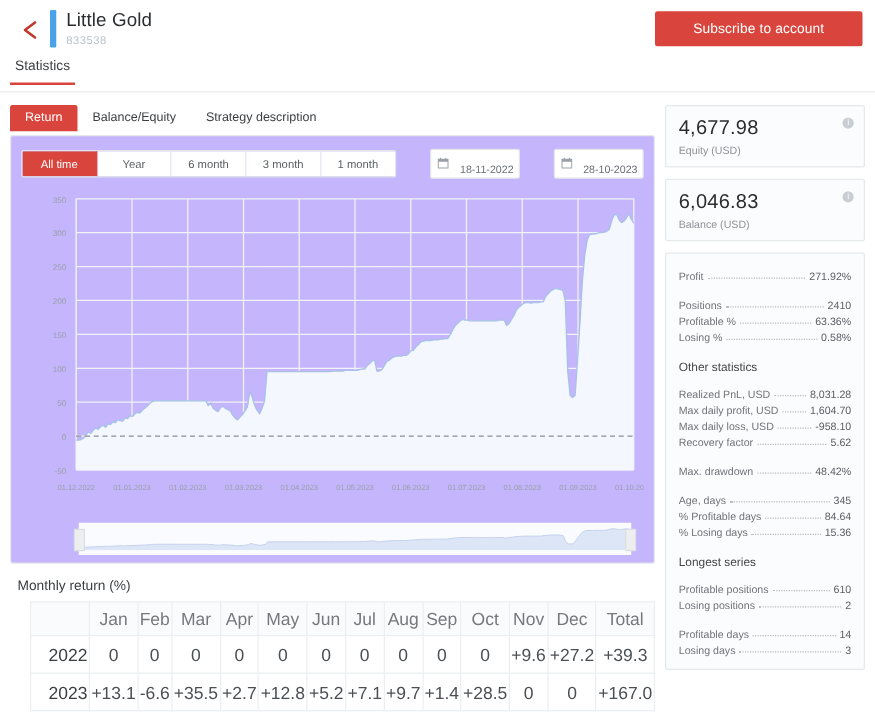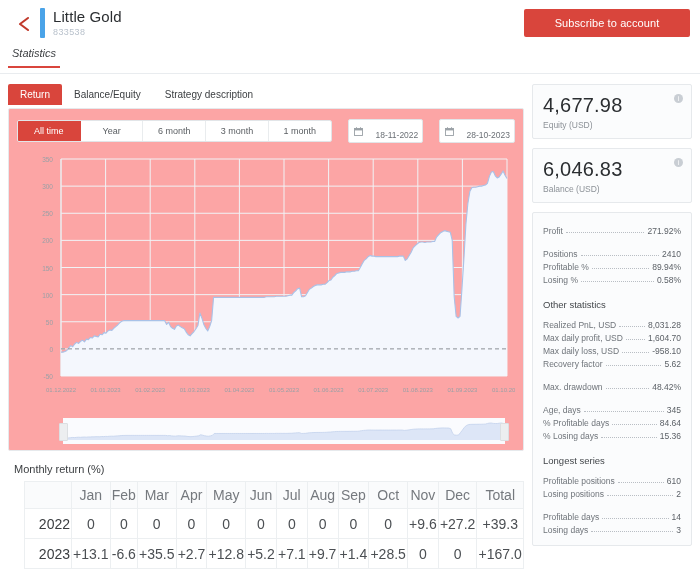--- a/index.html
+++ b/index.html
@@ -32,51 +32,51 @@
   }
 
   
   .tabstrip{
     position:relative;height:26px;border-bottom:1px solid #e9ecef;
   }
   .tabstrip .tab{
     position:absolute;left:8px;top:0;font-size:11px;color:#3b3e41;
     padding:0 4px 7px 4px;cursor:pointer;
   }
-  .tabstrip .tab.active{border-bottom:2px solid #d9453c;font-style:italic;}
+  .tabstrip .tab.active{border-bottom:2px solid #d9453c;}
 
   
   .body{display:flex;padding:10px 8px 0 8px;box-sizing:border-box;}
   .left{width:516px;}
   .right{width:168px;margin-left:8px;}
 
   
   .subtabs{display:flex;align-items:flex-start;height:24px;}
   .subtab{
     font-size:10px;color:#3b3e41;padding:5px 12px;cursor:pointer;
     border-radius:2px 2px 0 0;white-space:nowrap;
   }
   .subtab.active{background:#d9453c;color:#fff;}
 
   .panel{
-    border:1px solid #e6e9ec;background:#fca5a5;border-radius:2px;
+    border:1px solid #e6e9ec;background:#c4b5fd;border-radius:2px;
     margin-top:0;padding:10px 8px 6px 8px;box-sizing:border-box;width:516px;
   }
 
   
   .periodrow{display:flex;align-items:center;}
   .seg{display:flex;border:1px solid #e2e5e8;border-radius:2px;overflow:hidden;}
   .seg-btn{
     width:62px;height:20px;line-height:20px;text-align:center;font-size:9px;
     color:#5a5e62;background:#fff;border-right:1px solid #e9ecee;cursor:pointer;
   }
   .seg-btn:last-child{border-right:0;}
   .seg-btn.active{background:#d9453c;color:#fff;border-right-color:#d9453c;}
   .date-field{
-    margin-left:16px;width:74px;height:22px;border:1px solid #e2e5e8;border-radius:2px;
+    margin-left:27px;width:74px;height:22px;border:1px solid #e2e5e8;border-radius:2px;
     position:relative;background:#fff;cursor:pointer;
   }
   .date-field .cal{position:absolute;left:5px;top:2px;}
   .date-field .dval{
     position:absolute;left:0;right:4px;bottom:2px;text-align:right;
     font-size:8.5px;color:#6b7076;
   }
 
   
   .chart-box{position:relative;width:498px;height:265px;margin-top:8px;}
@@ -105,21 +105,21 @@
   td.pos{color:#29b27c;}
   td.neg{color:#e8566d;}
   td.zero{color:#4b4f53;}
   th.firstcol,td.year{width:44px;}
 
   
   .kpi{
     border:1px solid #e6e9ec;background:#fbfcfd;border-radius:2px;
     padding:9px 10px 8px 10px;margin-bottom:9px;position:relative;
   }
-  .kpi .val{font-size:20px;color:#2b2e31;letter-spacing:.2px;}
+  .kpi .val{font-size:16px;color:#2b2e31;letter-spacing:.2px;}
   .kpi .lbl{font-size:8.5px;color:#8d9298;margin-top:3px;}
   .info-icon{
     position:absolute;right:8px;top:9px;width:9px;height:9px;border-radius:50%;
     background:#c9ced4;color:#fff;font-size:7px;line-height:9px;text-align:center;
     cursor:pointer;
   }
   .statbox{
     border:1px solid #e6e9ec;background:#fbfcfd;border-radius:2px;
     padding:10px 10px 10px 10px;
   }
@@ -349,21 +349,21 @@
         <div class="sgap"></div>
         <div id="stat-g2">
             <div class="srow">
               <span class="k">Positions</span>
               <span class="dots"></span>
               <span class="v">2410</span>
             </div>
             <div class="srow">
               <span class="k">Profitable %</span>
               <span class="dots"></span>
-              <span class="v">89.94%</span>
+              <span class="v">63.36%</span>
             </div>
             <div class="srow">
               <span class="k">Losing %</span>
               <span class="dots"></span>
               <span class="v">0.58%</span>
             </div>
           </div>
         <div class="sgap"></div>
         <div class="shead">Other statistics</div>
         <div id="stat-g3">

